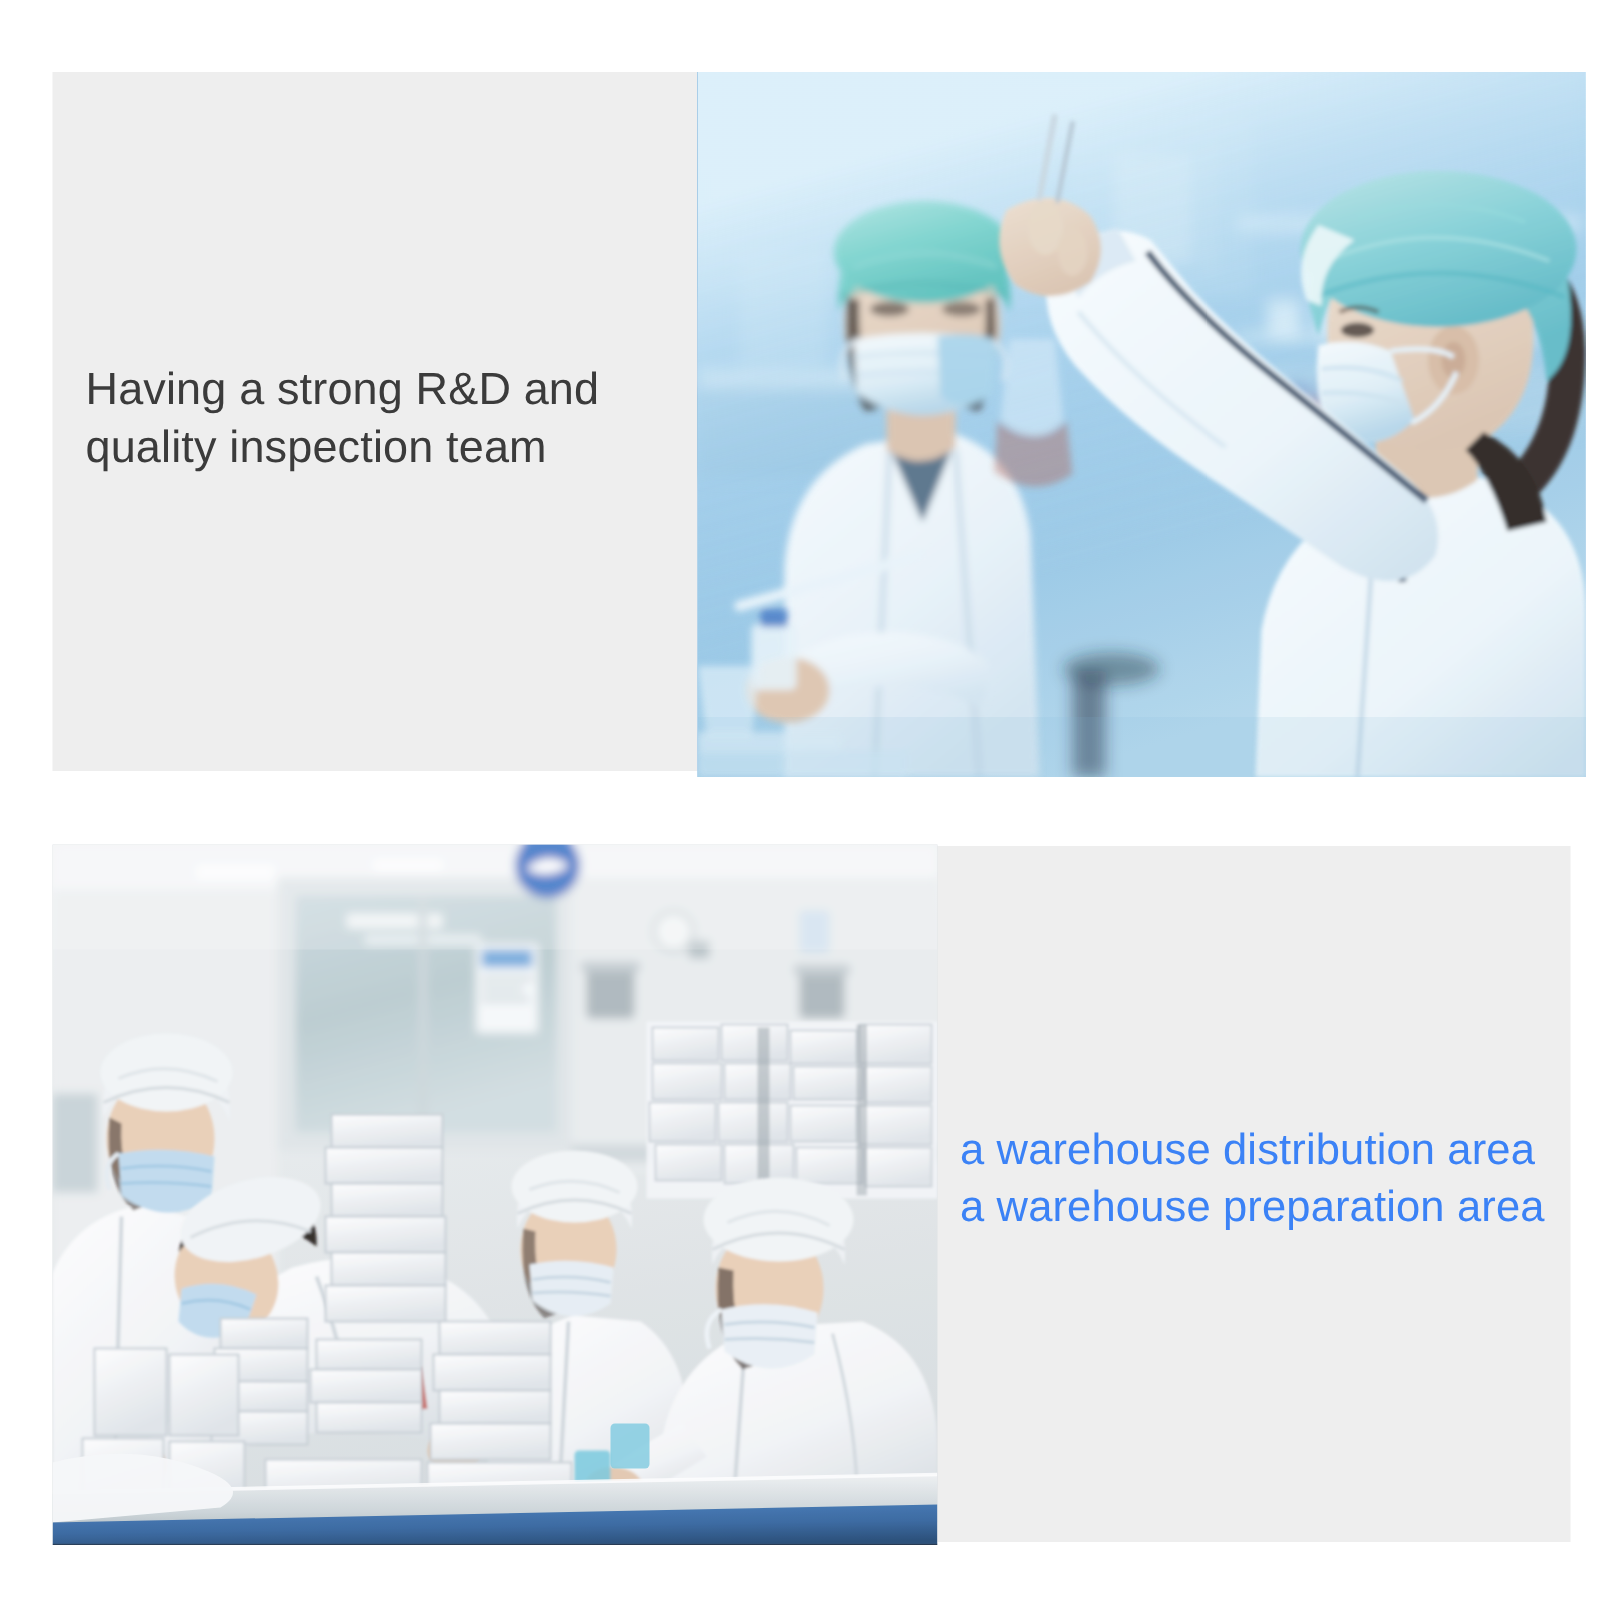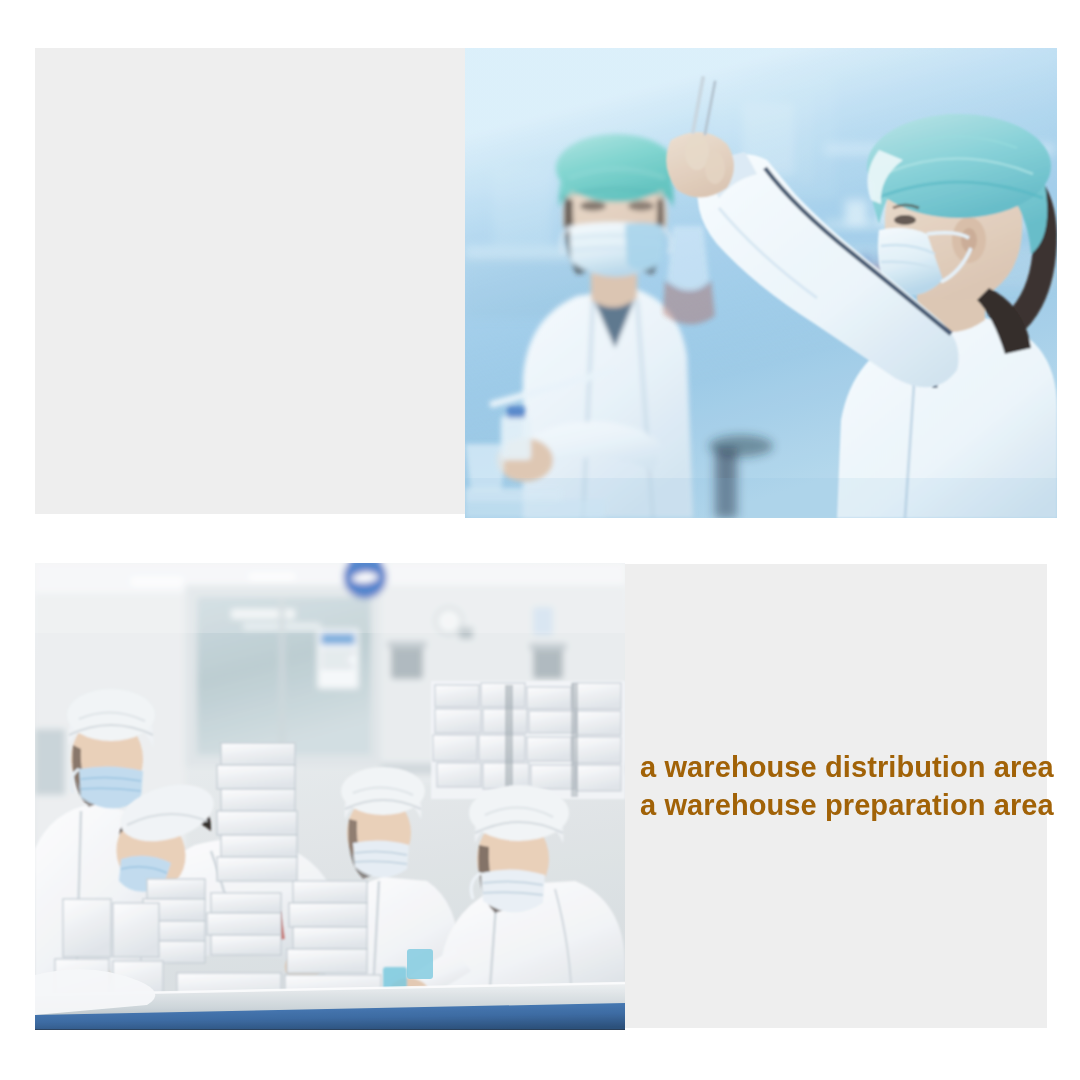--- a/index.html
+++ b/index.html
@@ -68,25 +68,25 @@
     top: 6px;
     width: 452px;
     height: 464px;
     background: #eeeeee;
   }
   .caption-bottom {
     position: absolute;
     left: 605px;
     top: 190px;
     width: 420px;
-    color: #a16207;
+    color: #3b82f6;
     font-size: 29px;
     line-height: 38px;
     letter-spacing: 0.1px;
-    font-weight: 700;
+    font-weight: 400;
     white-space: pre-line;
   }
   .photo-warehouse {
     position: absolute;
     left: 0;
     top: 5px;
     width: 590px;
     height: 467px;
     overflow: hidden;
     background: #dfe3e6;
@@ -94,20 +94,22 @@
 
   .photo-svg { display: block; width: 100%; height: 100%; }
 </style>
 </head>
 <body>
 
 <div class="block-top">
 
   <div class="panel-gray-top"></div>
 
+  <div class="caption-top">Having a strong R&amp;D and
+quality inspection team</div>
 
   <div class="photo-lab">
     <svg class="photo-svg" viewBox="0 0 592 470" preserveAspectRatio="xMidYMid slice">
       <defs>
         <linearGradient id="labBg" x1="0" y1="0" x2="0.4" y2="1">
           <stop offset="0%" stop-color="#8fc3e8"></stop>
           <stop offset="35%" stop-color="#7eb6e0"></stop>
           <stop offset="70%" stop-color="#9ac8e6"></stop>
           <stop offset="100%" stop-color="#b7d9ec"></stop>
         </linearGradient>

